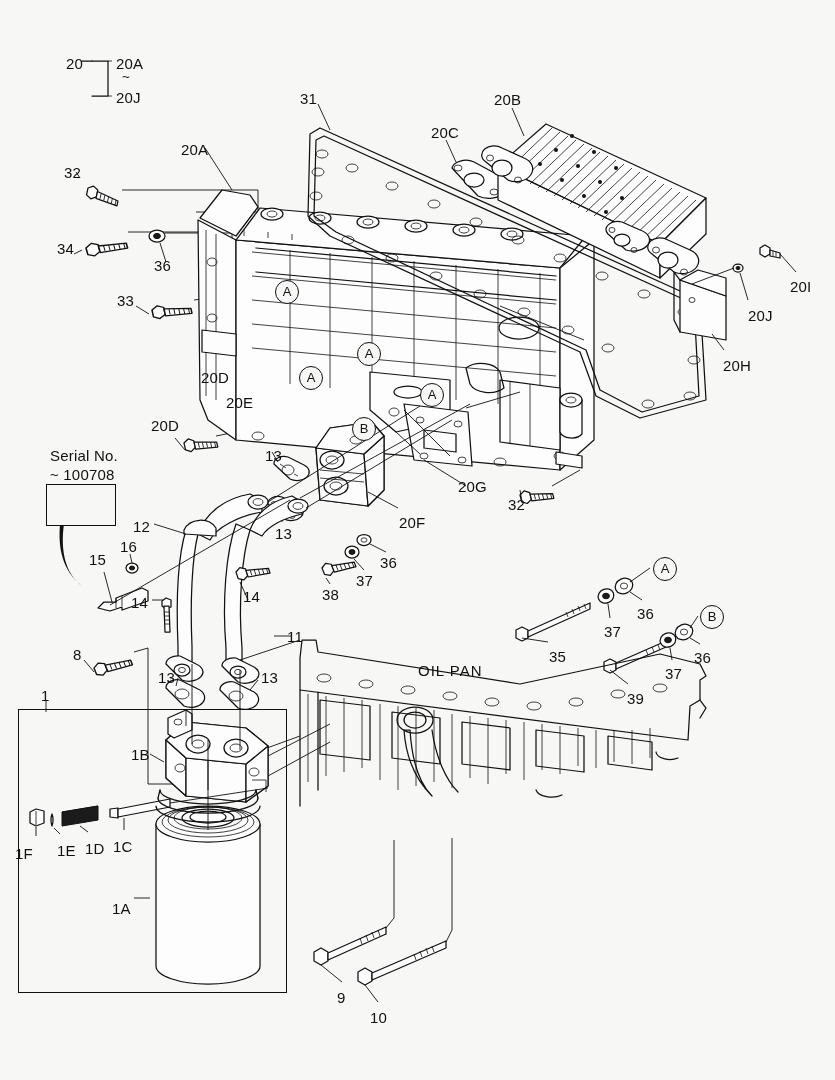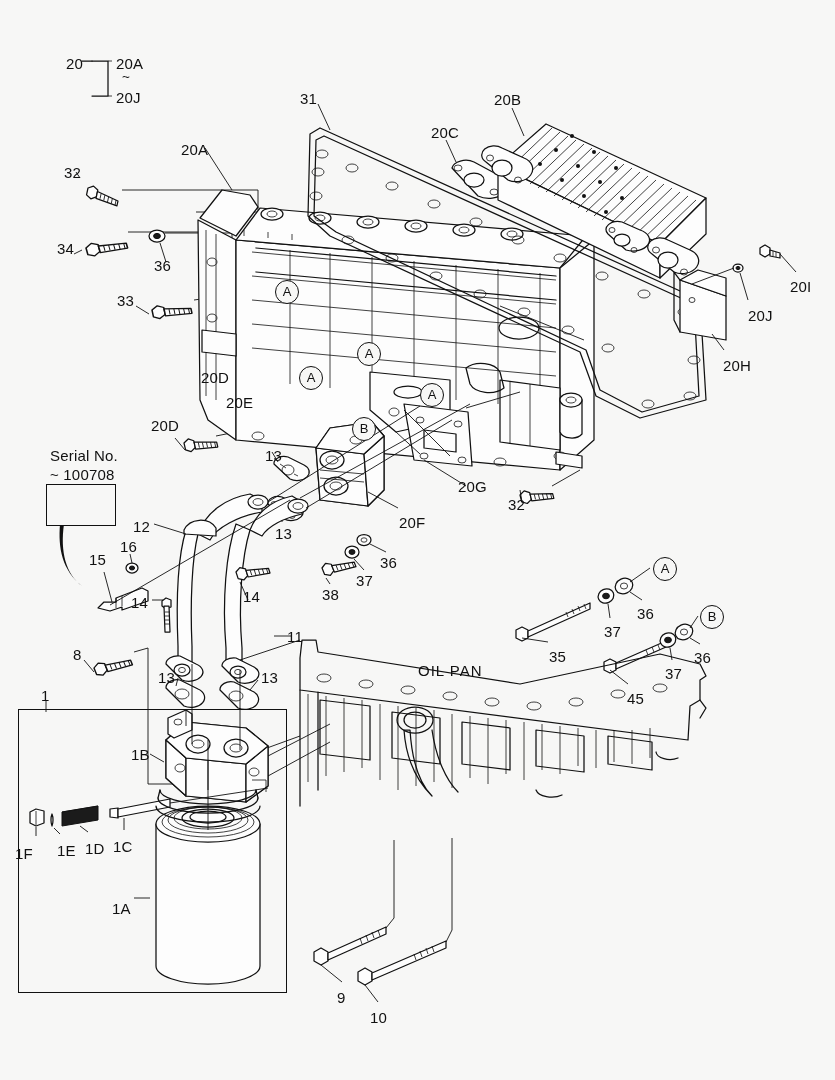--- a/index.html
+++ b/index.html
@@ -615,21 +615,21 @@
   <div class="lbl" style="left:243px;top:588px;">14</div>
   <div class="lbl" style="left:637px;top:605px;">36</div>
   <div class="lbl" style="left:604px;top:623px;">37</div>
   <div class="lbl" style="left:263px;top:628px;margin-left:24px;">11</div>
   <div class="lbl" style="left:694px;top:649px;">36</div>
   <div class="lbl" style="left:549px;top:648px;">35</div>
   <div class="lbl" style="left:665px;top:665px;">37</div>
   <div class="lbl" style="left:73px;top:646px;">8</div>
   <div class="lbl" style="left:158px;top:669px;">13</div>
   <div class="lbl" style="left:261px;top:669px;">13</div>
-  <div class="lbl" style="left:627px;top:690px;">45</div>
+  <div class="lbl" style="left:627px;top:690px;">39</div>
   <div class="lbl" style="left:41px;top:687px;">1</div>
   <div class="lbl" style="left:131px;top:746px;">1B</div>
   <div class="lbl" style="left:15px;top:845px;">1F</div>
   <div class="lbl" style="left:57px;top:842px;">1E</div>
   <div class="lbl" style="left:85px;top:840px;">1D</div>
   <div class="lbl" style="left:113px;top:838px;">1C</div>
   <div class="lbl" style="left:112px;top:900px;">1A</div>
   <div class="lbl" style="left:337px;top:989px;">9</div>
   <div class="lbl" style="left:370px;top:1009px;">10</div>
 

